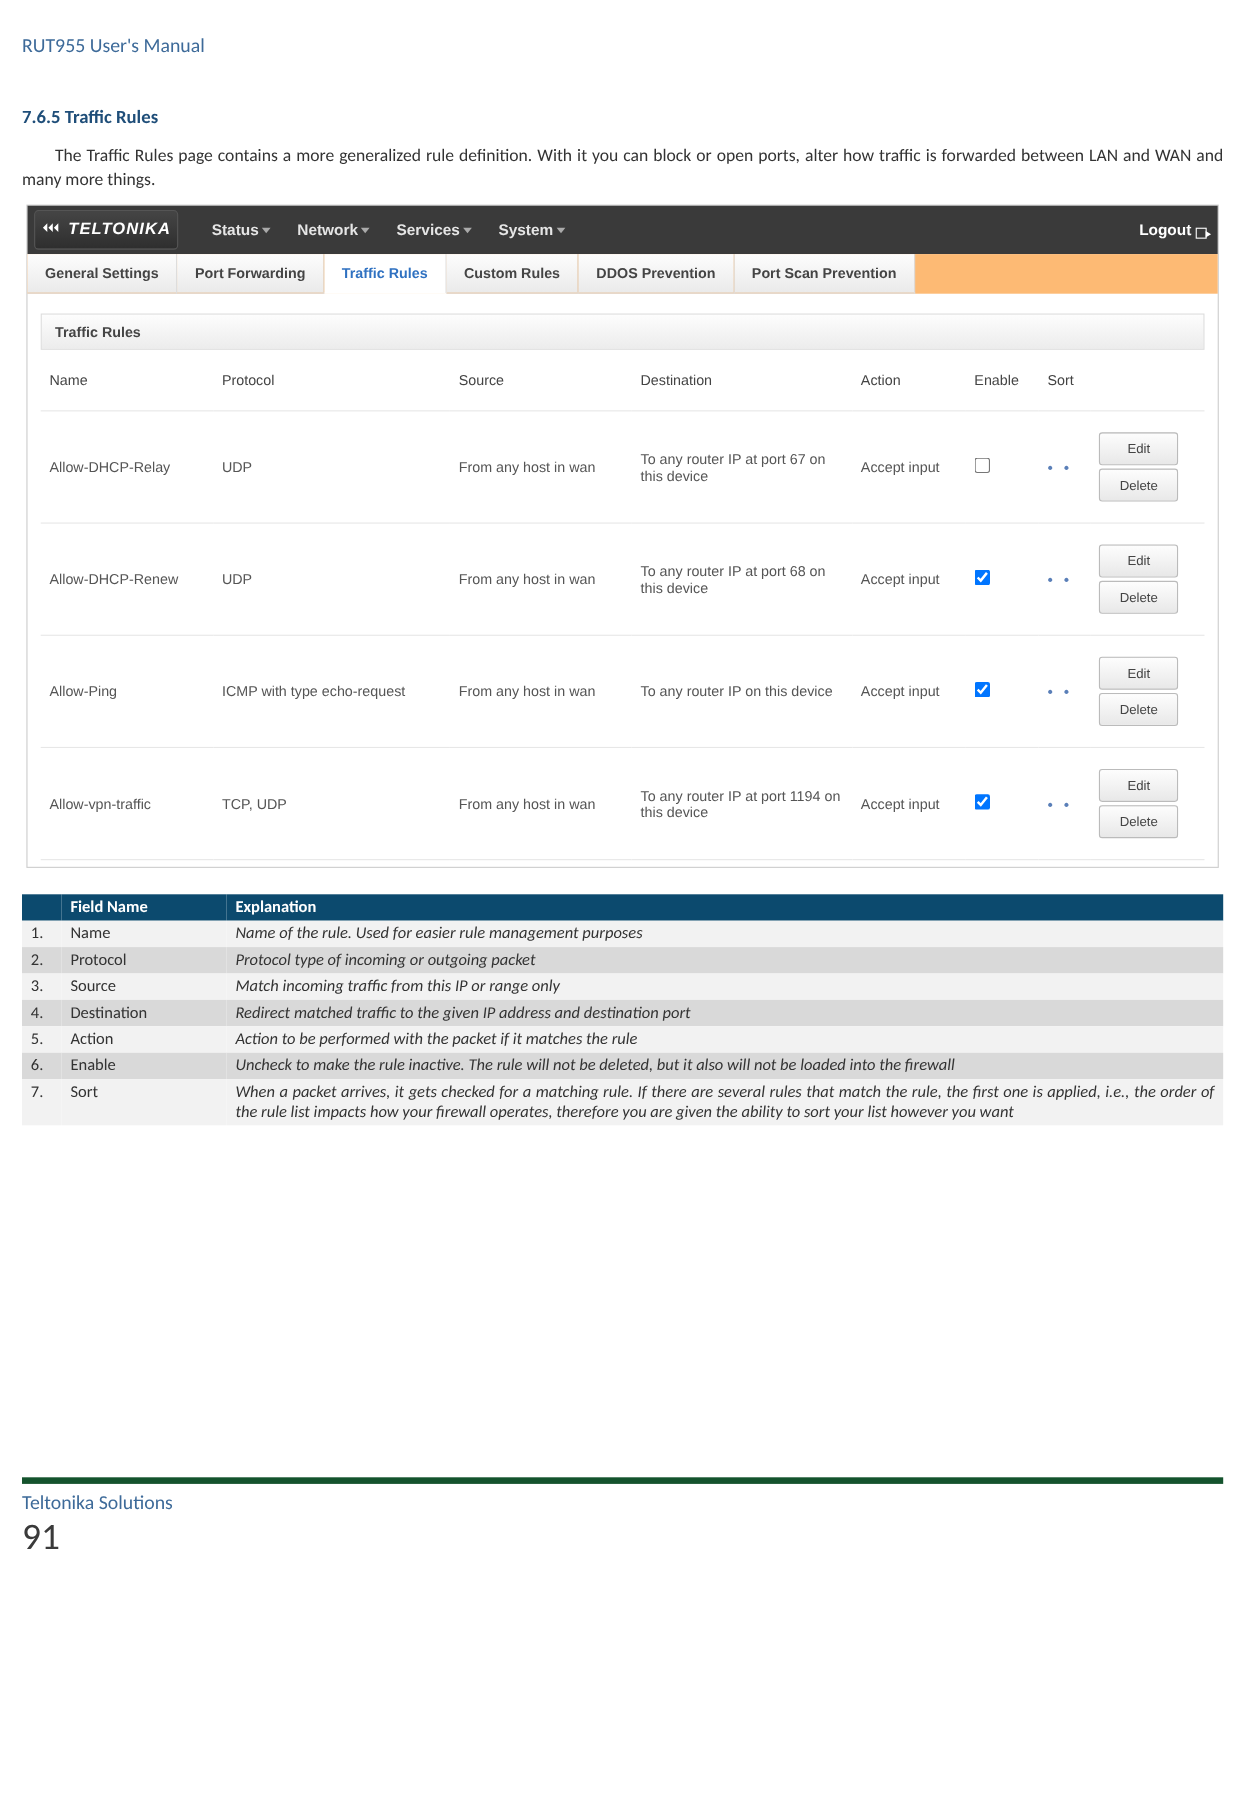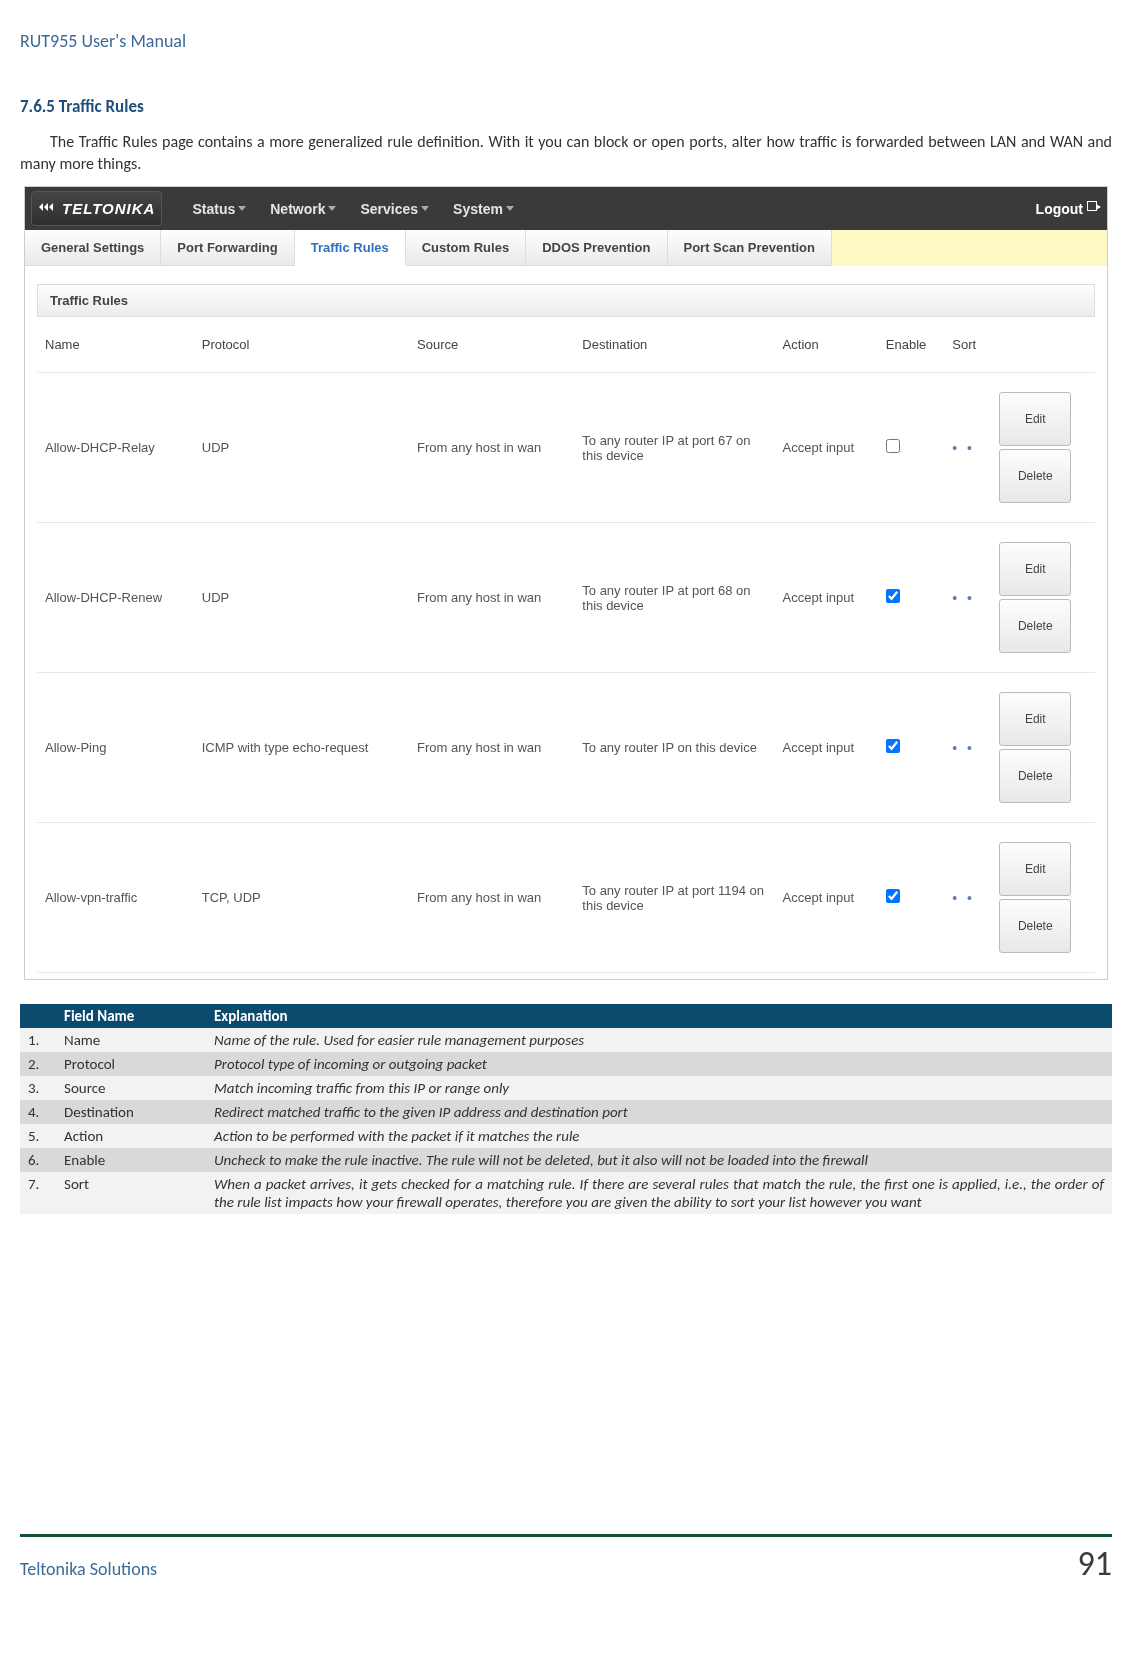--- a/index.html
+++ b/index.html
@@ -56,26 +56,26 @@
     background: linear-gradient(#454545,#2e2e2e);
     font-style: italic;
   }
   .brand-logo {
     display: inline-block;
     margin-right: 6px;
   }
   .topnav { display: flex; gap: 24px; }
   .topnav-item { font-weight: bold; font-size: 14px; color: #e5e5e5; display: flex; align-items: center; gap: 3px; }
   .caret { display: inline-block; width: 0; height: 0; border-left: 4px solid transparent; border-right: 4px solid transparent; border-top: 5px solid #aaa; }
-  .logout { margin-left: auto; font-weight: bold; display: flex; align-items: flex-start; gap: 4px; }
+  .logout { margin-left: auto; font-weight: bold; display: flex; align-items: flex-end; gap: 4px; }
   .logout-icon { width: 10px; height: 10px; border: 1px solid #fff; position: relative; }
   .logout-icon::after { content:""; position:absolute; right:-5px; top:2px; width:0;height:0;border-top:3px solid transparent;border-bottom:3px solid transparent;border-left:5px solid #fff;}
   .subnav {
     display: flex;
-    background: #fef9c3;
+    background: #fdba74;
     font-family: Arial, sans-serif;
     font-size: 13px;
   }
   .subnav-item {
     padding: 10px 16px;
     color: #444;
     font-weight: bold;
     border: 1px solid #ddd;
     background: linear-gradient(#fdfdfd,#eaeaea);
     border-top: none;
@@ -109,21 +109,21 @@
   .rules-table td {
     padding: 16px 8px;
     border-bottom: 1px solid #e7e7e7;
     vertical-align: middle;
   }
   .sort-dots { color: #5a7fb8; letter-spacing: 3px; font-size: 14px; }
   .btn-small {
     display: block;
     width: 72px;
     text-align: center;
-    padding: 19px 0;
+    padding: 7px 0;
     font-size: 12px;
     background: linear-gradient(#fdfdfd,#e8e8e8);
     border: 1px solid #bbb;
     border-radius: 3px;
     margin: 3px 0;
     color: #444;
   }
   .chk { width: 14px; height: 14px; }
   
   .field-table {
@@ -143,25 +143,26 @@
     padding: 3px 8px;
     vertical-align: top;
   }
   .field-table tr.row-a td { background: #f2f2f2; }
   .field-table tr.row-b td { background: #d9d9d9; }
   .col-num { width: 36px; }
   .col-name { width: 150px; }
   .justify { text-align: justify; font-style: italic; }
   .page-footer {
     margin-top: 320px;
-    border-top: 3px solid #14532d;
+    border-top: 6px solid #14532d;
     display: flex;
-    justify-content: space-between;
+    justify-content: flex-end;
     align-items: baseline;
     padding-top: 6px;
+    flex-direction: column;
   }
   .footer-left { color: #3d6a99; font-size: 18px; }
   .footer-right { color: #3a3a3a; font-size: 34px; }
 </style>
 </head>
 <body>
 
 <div class="doc-header">RUT955 User's Manual</div>
 
 <div class="section-title">7.6.5 Traffic Rules</div>

